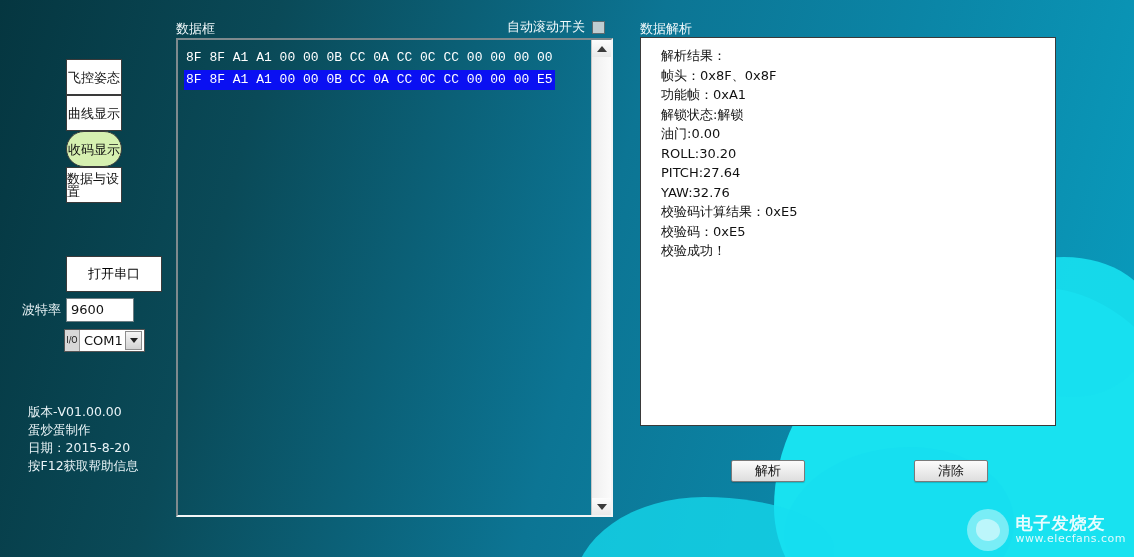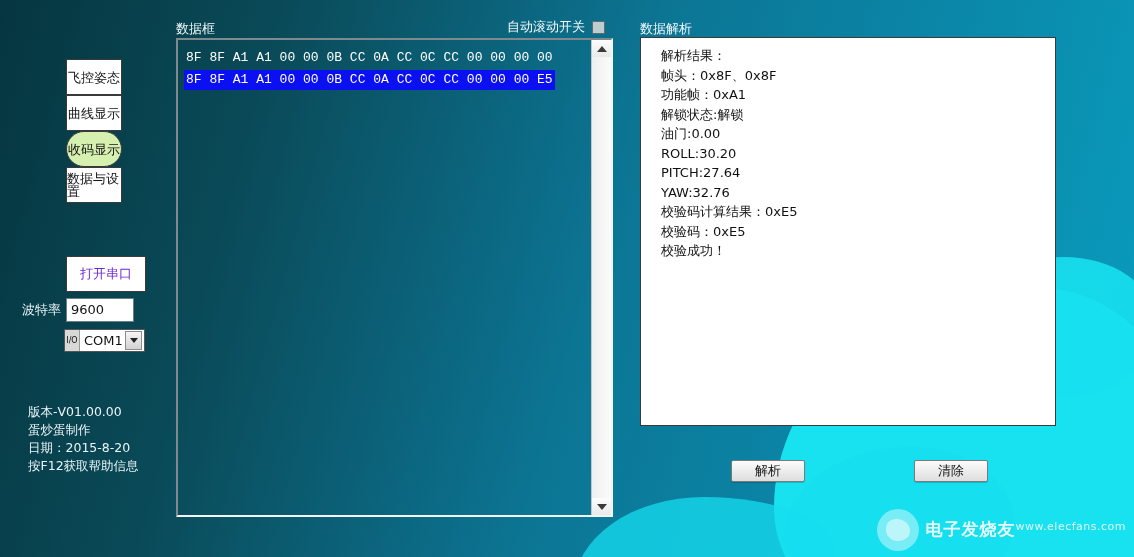--- a/index.html
+++ b/index.html
@@ -63,24 +63,24 @@
   }
   .navbtn.active { background: #d6f0b0; }
   #nav0 { top: 59px; }
   #nav1 { top: 95px; }
   #nav2 { top: 131px; border-radius: 18px; }
   #nav3 { top: 167px; }
 
   .openport {
     position: absolute;
     left: 66px; top: 256px;
-    width: 80px; height: 36px;
+    width: 96px; height: 36px;
     background: #fff;
     border: 1px solid #3a3a3a;
-    color: #6d28d9; font-size: 13px;
+    color: #000000; font-size: 13px;
     display: flex; align-items: center; justify-content: center;
     cursor: pointer;
   }
 
   .baud-label {
     position: absolute; left: 22px; top: 301px;
     color: #e9f3f6; font-size: 13px;
   }
   .baud-input {
     position: absolute; left: 66px; top: 298px;
@@ -254,21 +254,21 @@
     position: relative;
     flex: 0 0 auto;
   }
   .wm-logo::after {
     content: "";
     position: absolute; left: 9px; top: 10px;
     width: 24px; height: 22px;
     border-radius: 40% 55% 45% 50%;
     background: rgba(255,255,255,.55);
   }
-  .wm-text { display: flex; flex-direction: row; line-height: 1.05; }
+  .wm-text { display: flex; flex-direction: column; line-height: 1.05; }
   .wm-cn {
     font-size: 17px; font-weight: bold;
     color: rgba(255,255,255,.95);
     letter-spacing: 1px;
   }
   .wm-en {
     font-size: 11px;
     color: rgba(255,255,255,.9);
     letter-spacing: .5px;
   }

